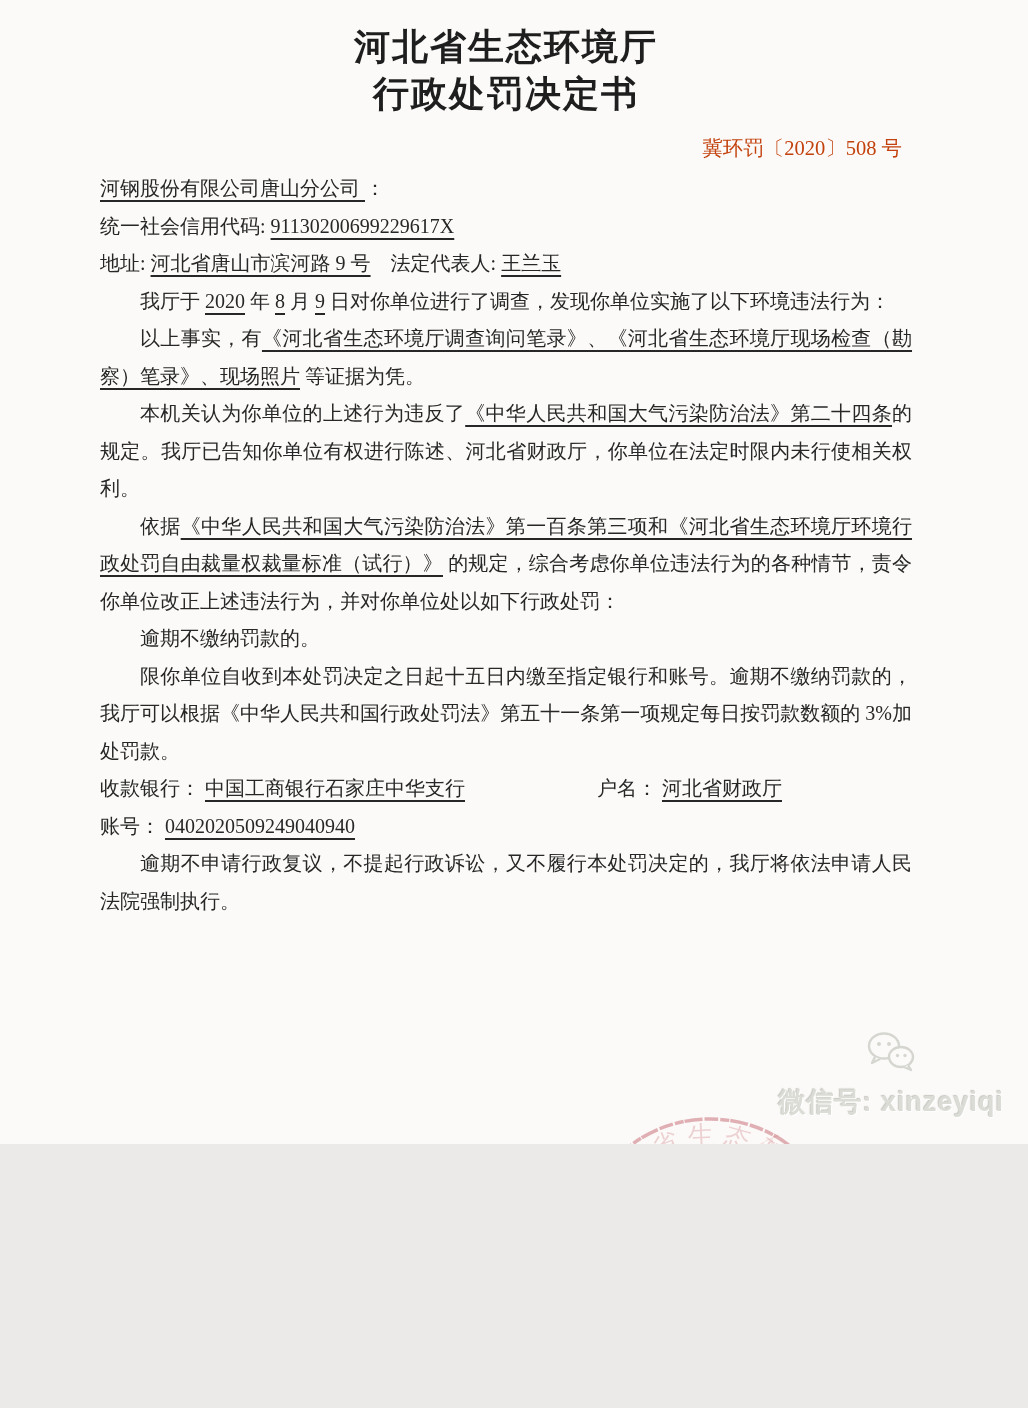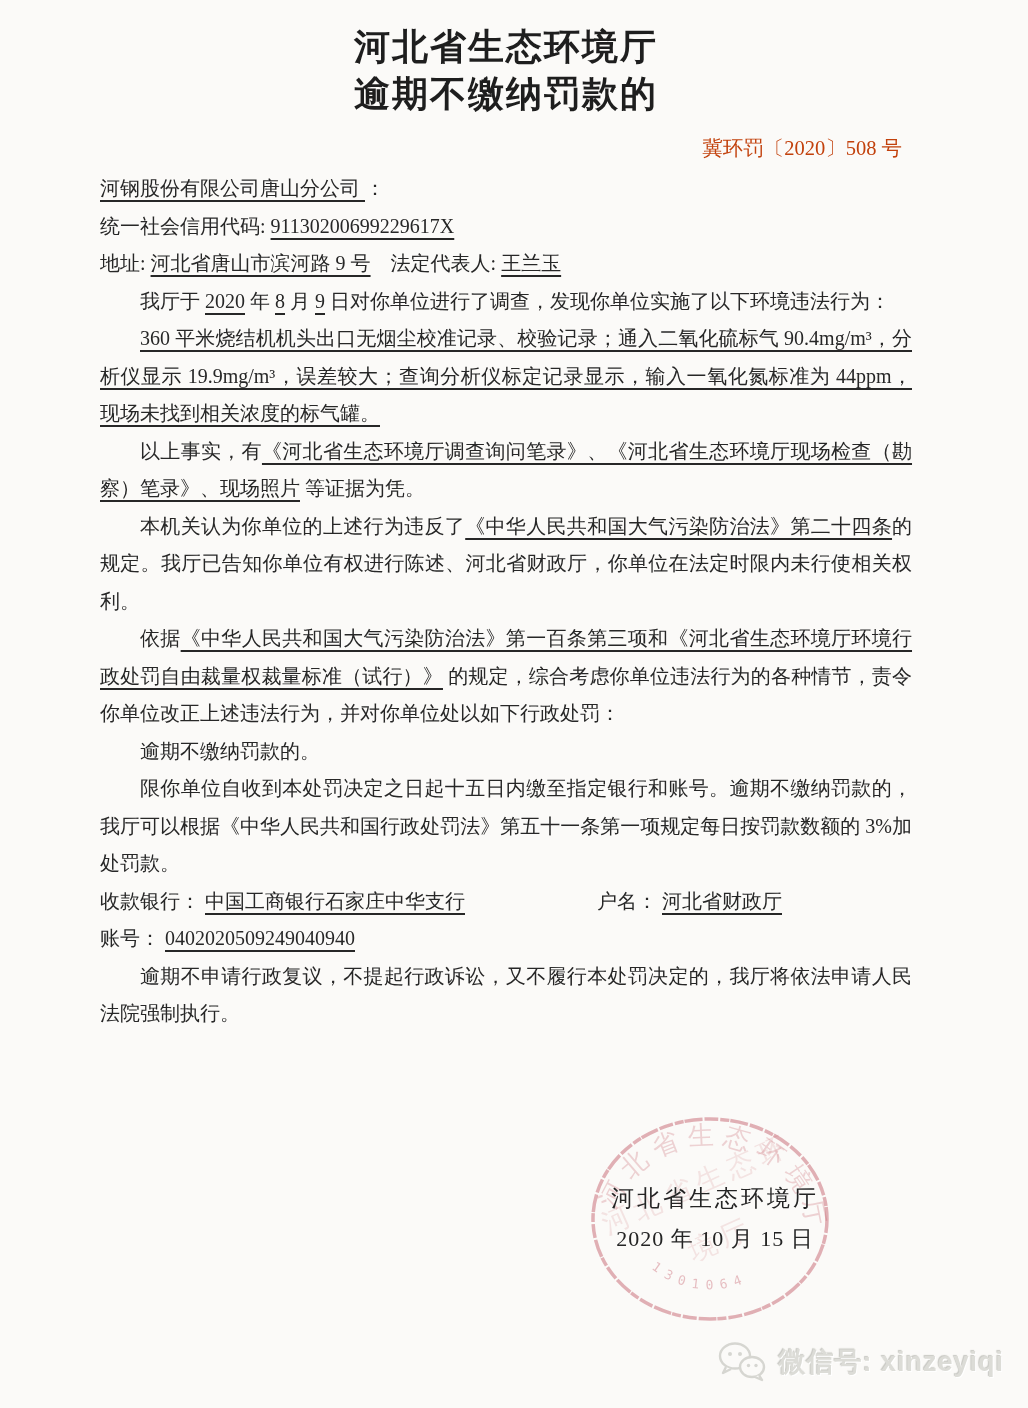--- a/index.html
+++ b/index.html
@@ -3,21 +3,21 @@
 <meta charset="utf-8">
 <style>
   html, body {
     margin: 0;
     padding: 0;
     background: #eceae8;
   }
   .page {
     position: relative;
     width: 1028px;
-    height: 1408px;
+    height: 1144px;
     margin: 0 auto;
     background: #fbfaf8;
     overflow: hidden;
     font-family: "Liberation Serif", "DejaVu Serif", serif;
     color: #262626;
     text-decoration: underline;
   }
   .doc {
     position: absolute;
     left: 100px;
@@ -102,51 +102,51 @@
     line-height: 60px;
   }
   .watermark {
     position: absolute;
     right: 24px;
     bottom: 24px;
     display: flex;
     align-items: center;
     gap: 10px;
     z-index: 4;
+    flex-direction: column;
   }
   .watermark-text {
     font-family: "Liberation Sans", "DejaVu Sans", sans-serif;
     font-size: 27px;
     font-weight: 700;
     color: #dddddayy;
     color: #dcdcd7;
     text-shadow: 1px 1px 0 #ffffff, -1px -1px 1px #c9c9c4;
     letter-spacing: 1px;
   }
   .wechat-icon { width: 52px; height: 44px; }
 </style>
 </head>
 <body>
 
 <div class="page">
 
   <div class="doc">
     <h1 class="doc-title">
       <span style="display:block">河北省生态环境厅</span>
-      <span style="display:block">逾期不缴纳罚款的</span>
+      <span style="display:block">行政处罚决定书</span>
     </h1>
 
     <div class="doc-number">冀环罚〔2020〕508 号</div>
 
     <div class="body-text">
         <p class="para"><span class="u">河钢股份有限公司唐山分公司 </span><span>：</span></p>
         <p class="para"><span>统一社会信用代码: </span><span class="u">91130200699229617X</span></p>
         <p class="para"><span>地址: </span><span class="u">河北省唐山市滨河路 9 号</span><span>　法定代表人: </span><span class="u">王兰玉</span></p>
         <p class="para indent"><span>我厅于 </span><span class="u">2020</span><span> 年 </span><span class="u">8</span><span> 月 </span><span class="u">9</span><span> 日对你单位进行了调查，发现你单位实施了以下环境违法行为：</span></p>
-        <p class="para indent"><span class="u">360 平米烧结机机头出口无烟尘校准记录、校验记录；通入二氧化硫标气 90.4mg/m³，分析仪显示 19.9mg/m³，误差较大；查询分析仪标定记录显示，输入一氧化氮标准为 44ppm，现场未找到相关浓度的标气罐。</span></p>
         <p class="para indent"><span>以上事实，有</span><span class="u">《河北省生态环境厅调查询问笔录》、《河北省生态环境厅现场检查（勘察）笔录》、现场照片</span><span> 等证据为凭。</span></p>
         <p class="para indent"><span>本机关认为你单位的上述行为违反了</span><span class="u">《中华人民共和国大气污染防治法》第二十四条</span><span>的规定。我厅已告知你单位有权进行陈述、河北省财政厅，你单位在法定时限内未行使相关权利。</span></p>
         <p class="para indent"><span>依据</span><span class="u">《中华人民共和国大气污染防治法》第一百条第三项和《河北省生态环境厅环境行政处罚自由裁量权裁量标准（试行）》</span><span> 的规定，综合考虑你单位违法行为的各种情节，责令你单位改正上述违法行为，并对你单位处以如下行政处罚：</span></p>
         <p class="para indent"><span>逾期不缴纳罚款的。</span></p>
         <p class="para indent"><span>限你单位自收到本处罚决定之日起十五日内缴至指定银行和账号。逾期不缴纳罚款的，我厅可以根据《中华人民共和国行政处罚法》第五十一条第一项规定每日按罚款数额的 3%加处罚款。</span></p>
         <p class="para"><span>收款银行： </span><span class="u">中国工商银行石家庄中华支行</span><span class="gap"></span><span>户名： </span><span class="u">河北省财政厅</span></p>
         <p class="para"><span>账号： </span><span class="u">0402020509249040940</span></p>
         <p class="para indent"><span>逾期不申请行政复议，不提起行政诉讼，又不履行本处罚决定的，我厅将依法申请人民法院强制执行。</span></p>
       </div>
   </div>

